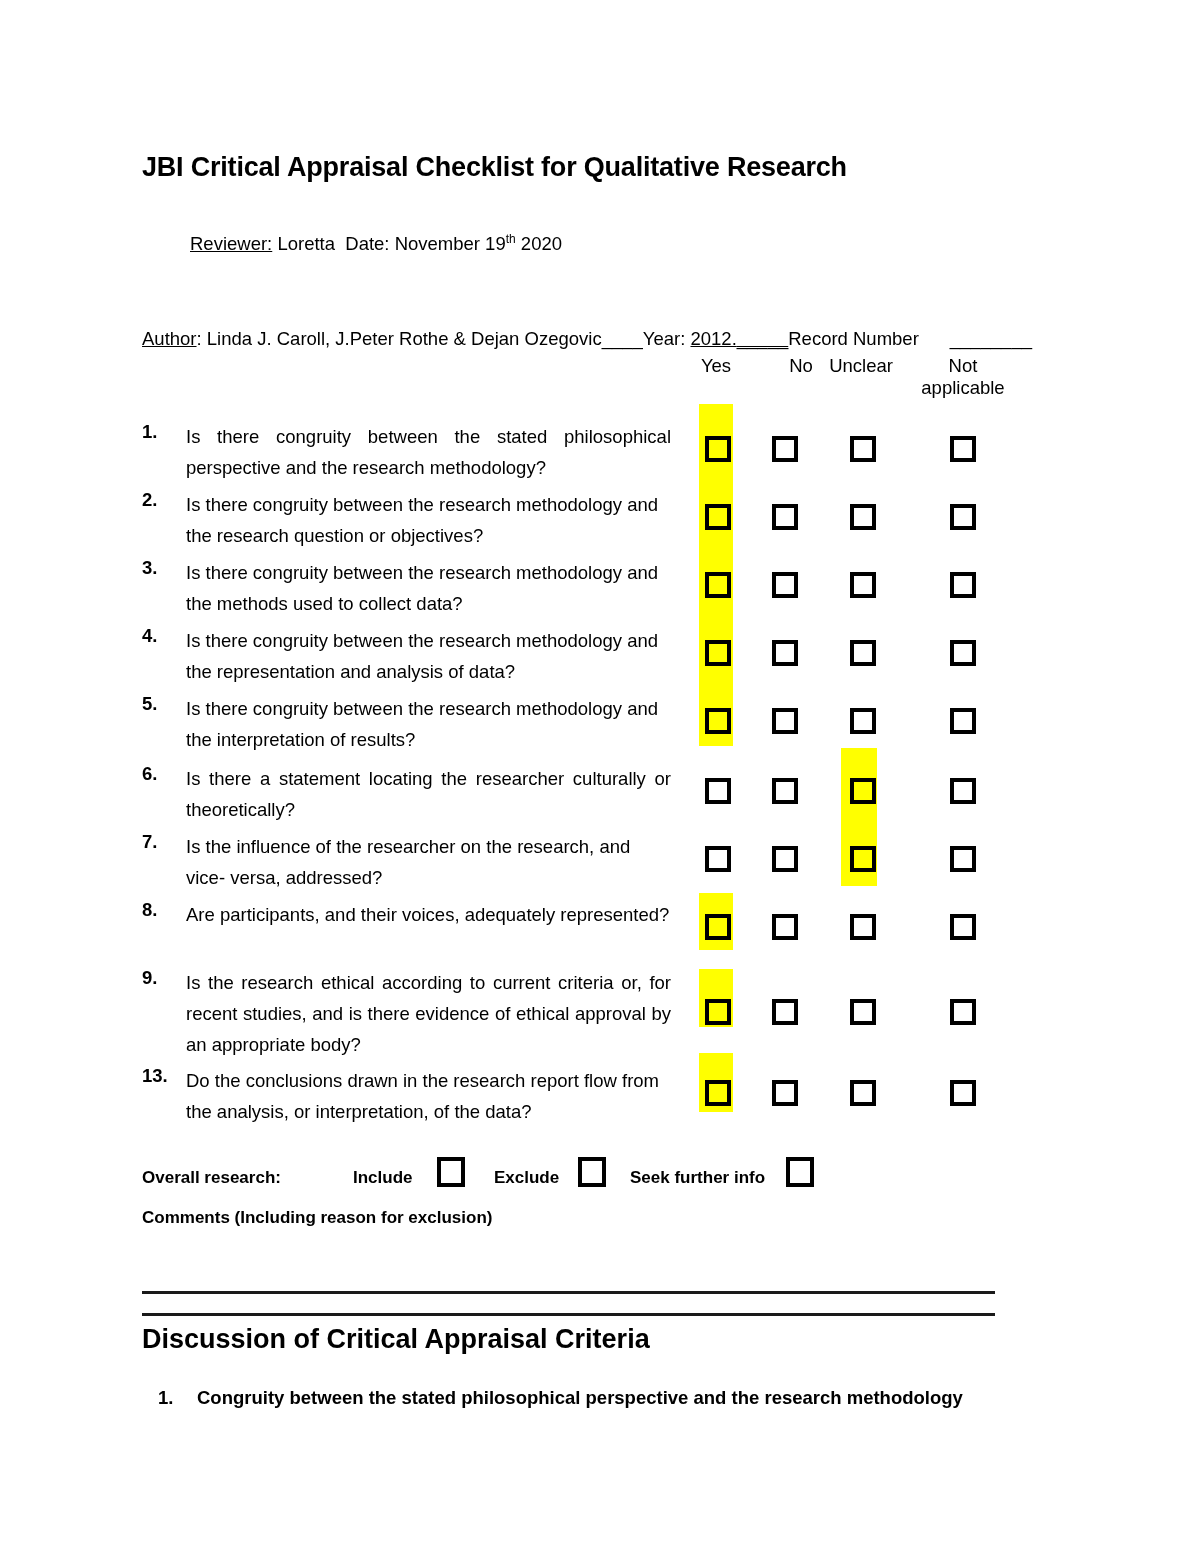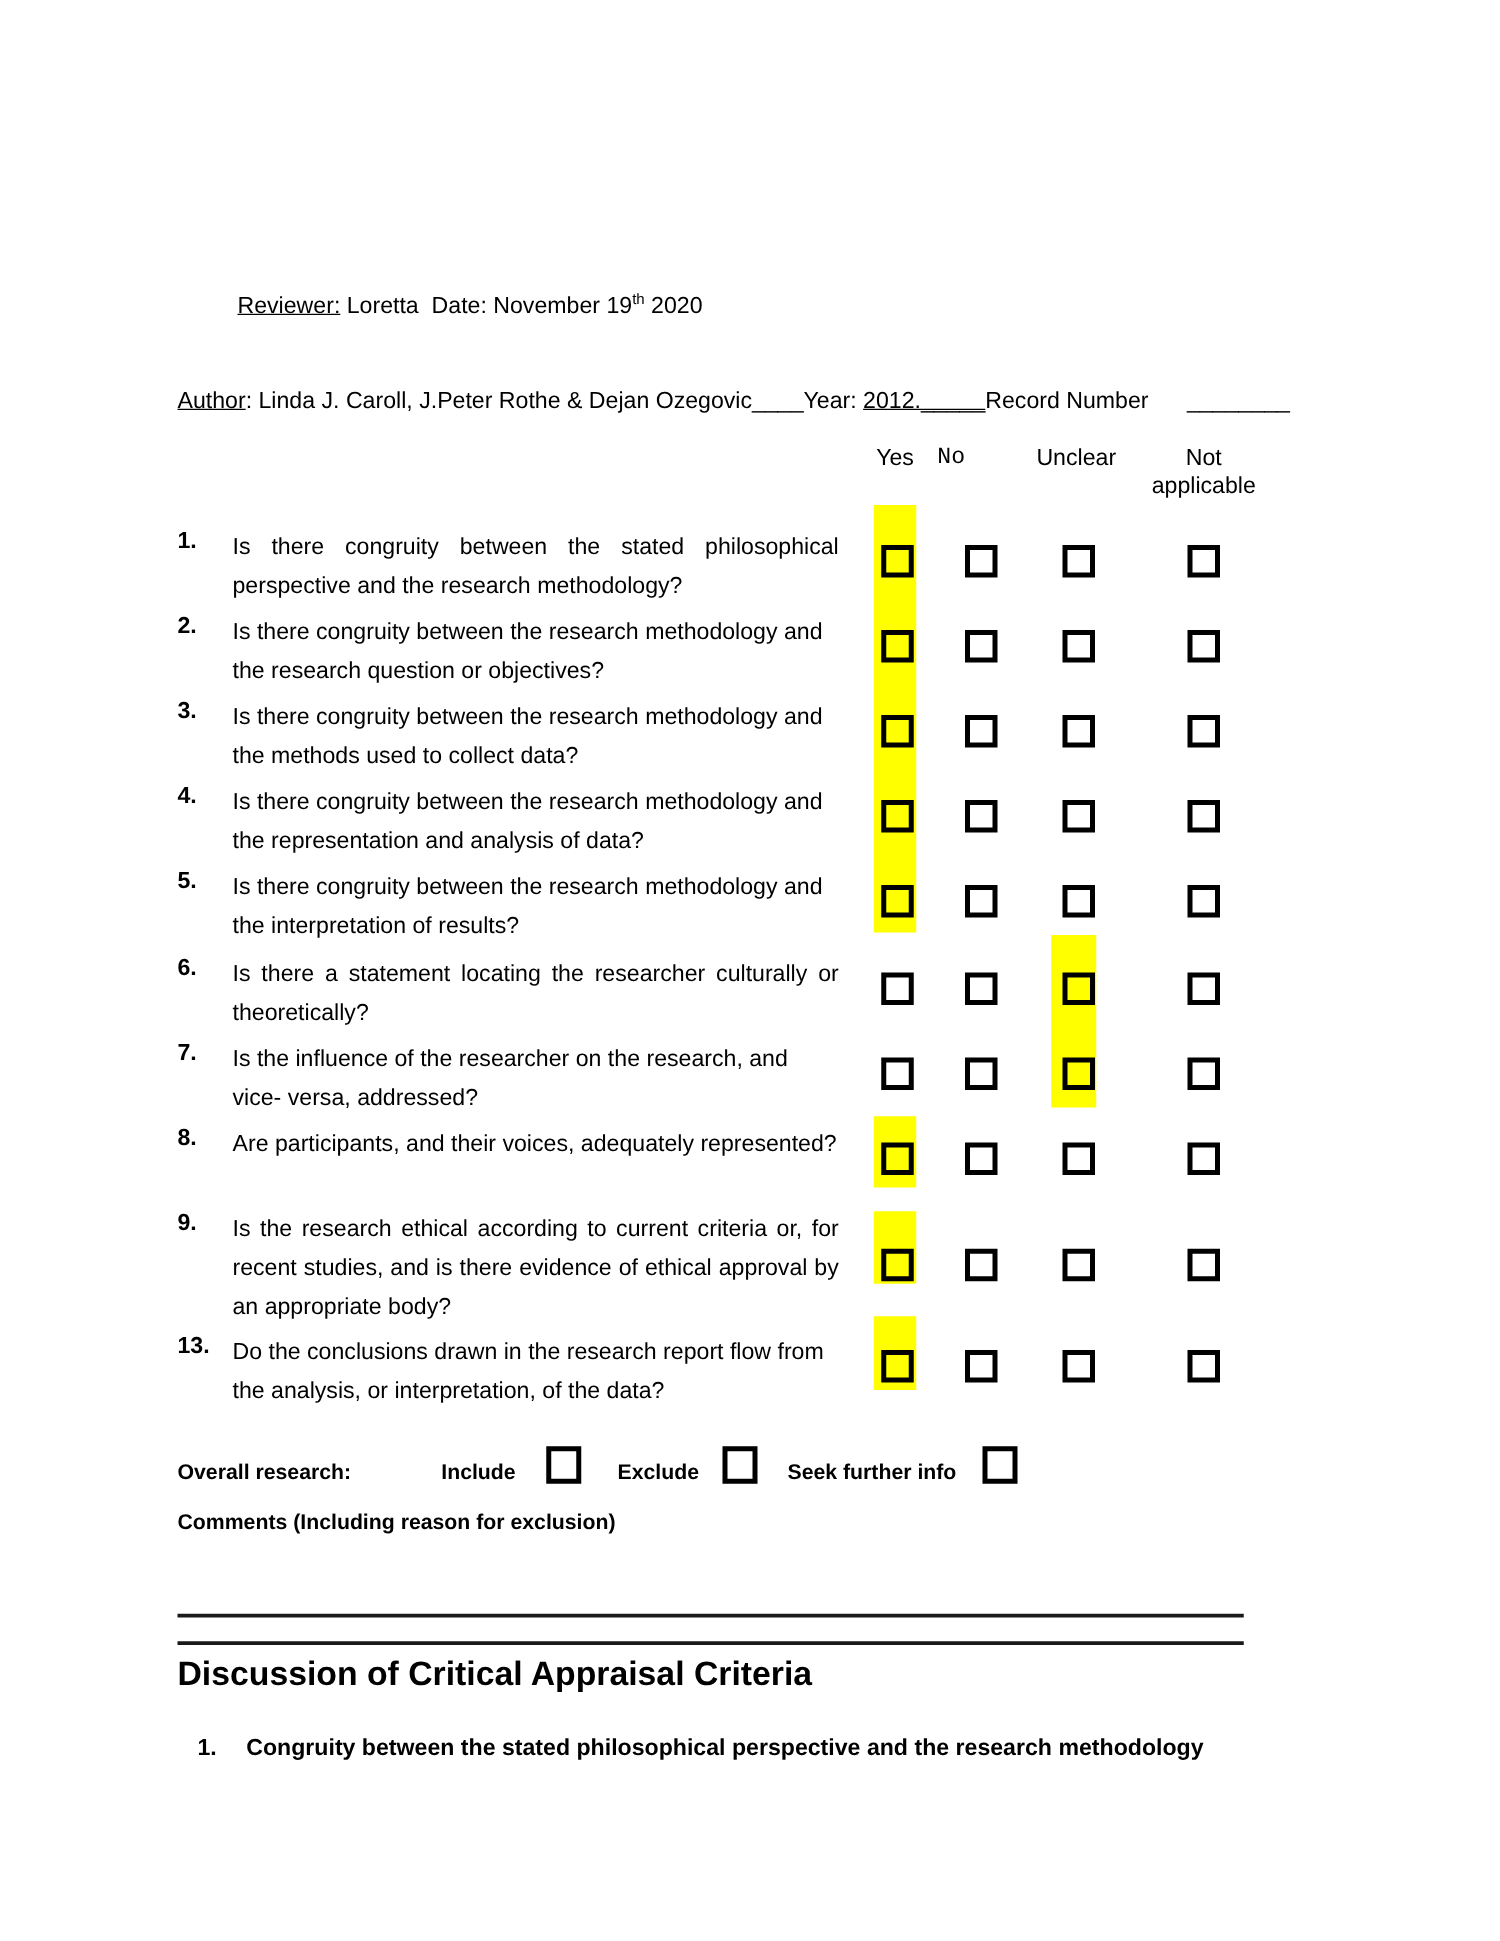--- a/index.html
+++ b/index.html
@@ -30,33 +30,33 @@
     letter-spacing: -0.2px;
     white-space: nowrap;
   }
   .meta-line {
     position: absolute;
     left: 142px;
     font-size: 18.5px;
     white-space: nowrap;
   }
   .meta-reviewer { top: 232px; margin-left: 48px; }
-  .meta-author   { top: 309px; }
+  .meta-author   { top: 328px; }
   .u { text-decoration: underline; }
   .sup { font-size: 12px; vertical-align: super; }
 
   
   .col-head {
     position: absolute;
     font-size: 18.5px;
     text-align: center;
     white-space: nowrap;
   }
   .col-head.yes      { left: 690px;  top: 355px; width: 52px; }
-  .col-head.no       { left: 735px;  top: 355px; width: 52px; font-family: Liberation Mono, monospace; }
+  .col-head.no       { left: 775px;  top: 355px; width: 52px; }
   .col-head.unclear  { left: 820px;  top: 355px; width: 82px; }
   .col-head.na       { left: 908px;  top: 355px; width: 110px; }
   .col-head.na .l2   { display: block; }
 
   
   .qrow {
     position: absolute;
     left: 142px;
     width: 880px;
   }
@@ -165,20 +165,21 @@
   .disc-item .dnum {
     display: inline-block;
     width: 39px;
   }
 </style>
 </head>
 <body>
 
 <div id="page">
 
+  <div class="doc-title">JBI Critical Appraisal Checklist for Qualitative Research</div>
 
   <div class="meta-line meta-reviewer">
     <span class="u">Reviewer:</span><span> </span><span>Loretta</span><span>&nbsp; </span><span>Date:</span><span> </span><span>November 19</span><span class="sup">th</span><span> </span><span>2020</span>
   </div>
 
   <div class="meta-line meta-author">
     <span class="u">Author</span><span>:</span><span> </span><span>Linda J. Caroll, J.Peter Rothe &amp; Dejan Ozegovic____</span><span>Year:</span><span> </span><span class="u">2012.</span><span class="u">_____</span><span>Record Number</span><span>&nbsp;&nbsp;&nbsp;&nbsp;&nbsp;&nbsp;</span><span>________</span>
   </div>
 
   <div class="col-head yes">

